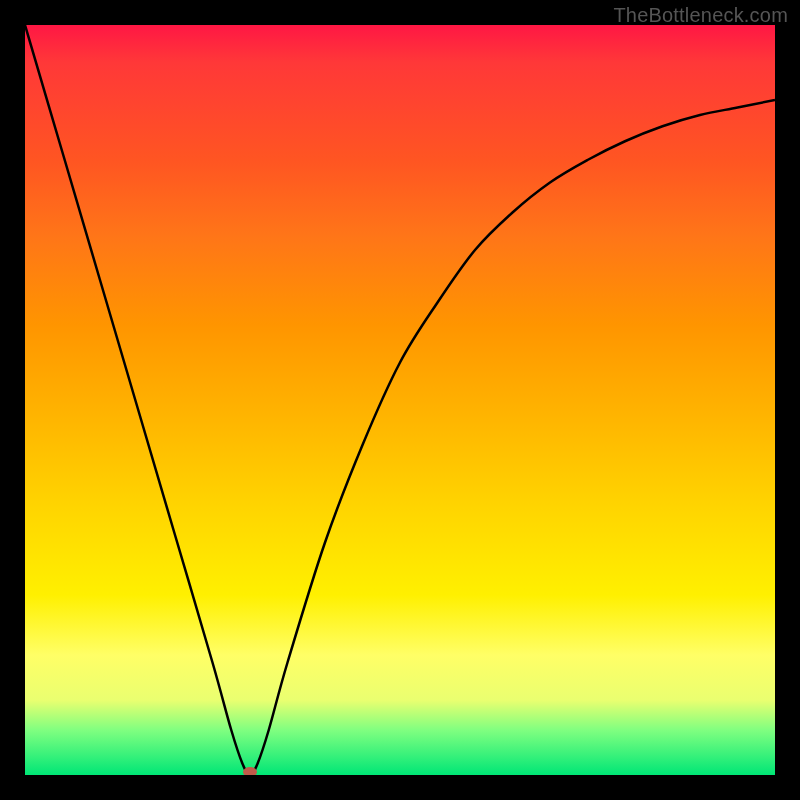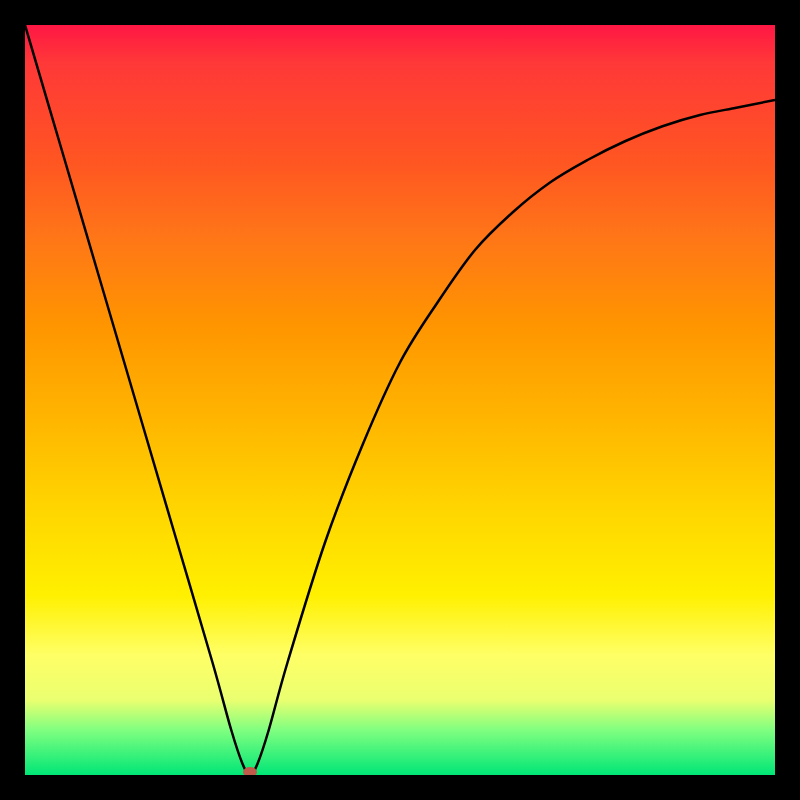--- a/index.html
+++ b/index.html
@@ -54,18 +54,19 @@
     left: 25px;
     width: 750px;
     height: 750px;
     z-index: 5;
   }
 </style>
 </head>
 <body>
 
 <div class="chart-container">
+  <div class="watermark">TheBottleneck.com</div>
   <div class="plot-area"></div>
   <svg class="curve" viewBox="0 0 750 750">
     <path id="curve-path" d="M 0 0 C 6.25 21.25, 25.00 85.00, 37.50 127.50 C 50.00 170.00, 62.50 212.50, 75.00 255.00 C 87.50 297.50, 100.00 340.00, 112.50 382.50 C 125.00 425.00, 137.50 467.50, 150.00 510.00 C 162.50 552.50, 178.13 605.00, 187.50 637.50 C 196.88 670.00, 201.25 688.13, 206.25 705.00 C 211.25 721.88, 214.37 731.25, 217.50 738.75 C 220.62 746.25, 222.50 750.00, 225.00 750.00 C 227.50 750.00, 229.38 746.25, 232.50 738.75 C 235.63 731.25, 238.75 721.88, 243.75 705.00 C 248.75 688.13, 253.13 668.75, 262.50 637.50 C 271.88 606.25, 287.50 553.75, 300.00 517.50 C 312.50 481.25, 325.00 450.00, 337.50 420.00 C 350.00 390.00, 362.50 361.25, 375.00 337.50 C 387.50 313.75, 400.00 296.25, 412.50 277.50 C 425.00 258.75, 437.50 240.00, 450.00 225.00 C 462.50 210.00, 475.00 198.75, 487.50 187.50 C 500.00 176.25, 512.50 166.25, 525.00 157.50 C 537.50 148.75, 550.00 141.88, 562.50 135.00 C 575.00 128.13, 587.50 121.88, 600.00 116.25 C 612.50 110.63, 625.00 105.63, 637.50 101.25 C 650.00 96.88, 662.50 93.13, 675.00 90.00 C 687.50 86.88, 700.00 85.00, 712.50 82.50 C 725.00 80.00, 743.75 76.25, 750.00 75.00" stroke="#000" stroke-width="2.5" fill="none"></path>
     <ellipse id="min-marker" cx="225.00" cy="747.00" rx="7" ry="5" fill="#c05a4a"></ellipse>
   </svg>
 </div>
 
 </body></html>

